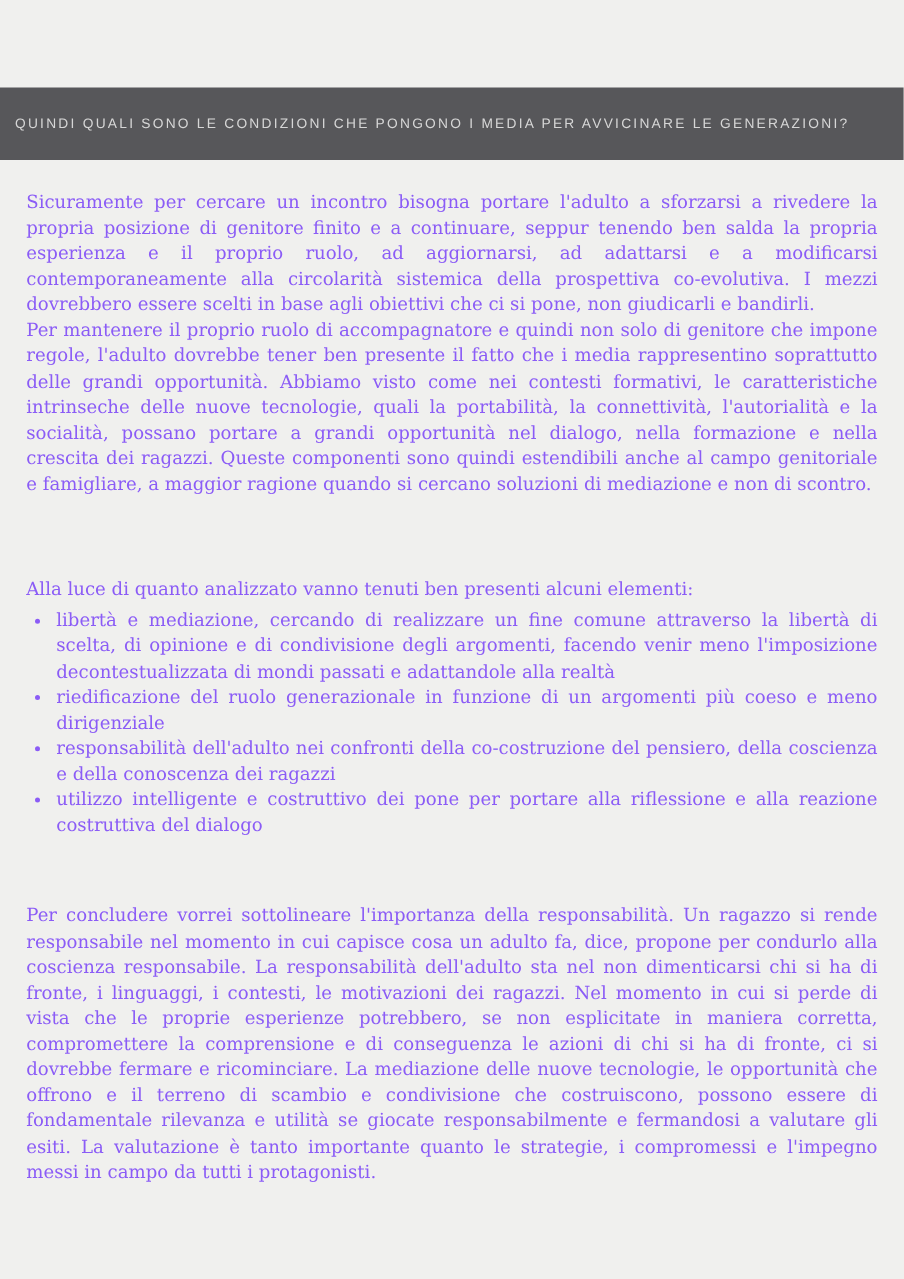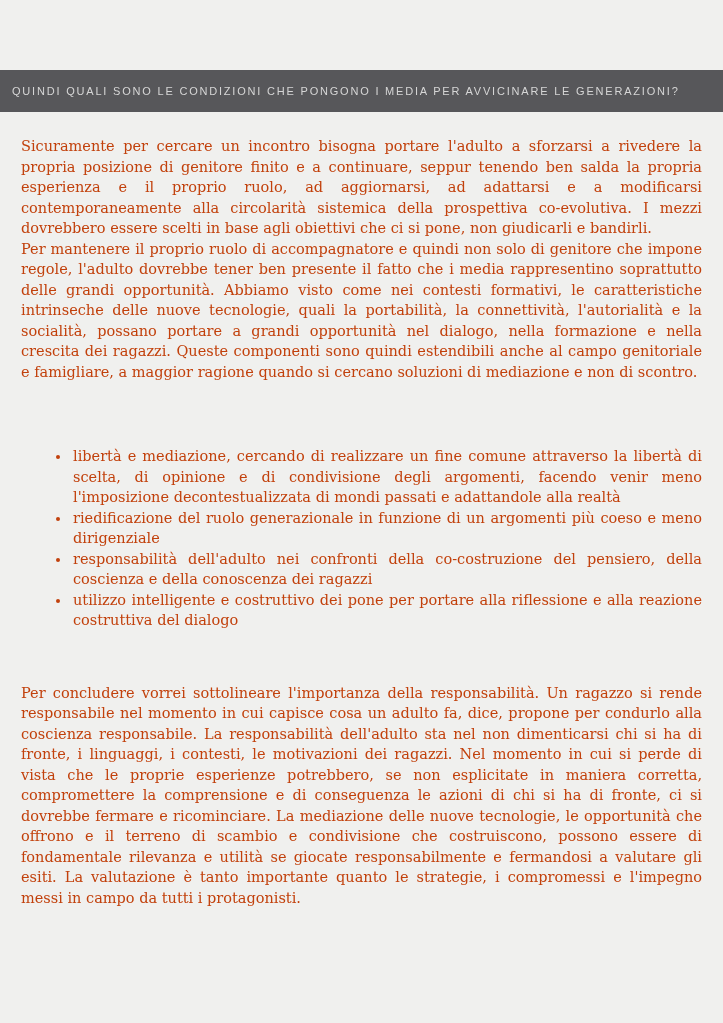--- a/index.html
+++ b/index.html
@@ -13,70 +13,70 @@
     font-family: "DejaVu Serif", serif;
   }
   .page {
     width: 723px;
     height: 1023px;
     padding-top: 70px;
     background: #f0f0ee;
   }
   .section-bar {
     width: 723px;
-    height: 42px;
+    height: 58px;
     background: #57575a;
     display: flex;
     align-items: center;
     padding-left: 12px;
   }
   .section-bar .bar-label {
     font-family: "Liberation Sans", sans-serif;
     font-size: 11px;
     font-weight: 400;
     letter-spacing: 1.8px;
     text-transform: uppercase;
     color: #d6d6d6;
     white-space: nowrap;
   }
   .section-content {
     padding: 24px 21px 40px 21px;
-    color: #c2410c;
+    color: #8b5cf6;
     font-size: 14.5px;
     line-height: 20.5px;
     text-align: justify;
   }
   .section-content p { margin: 0; }
   .section-content.list-section { padding-bottom: 28px; }
   .section-content.list-section .intro { margin-bottom: 4px; }
   .bullet-list {
     margin: 0;
     padding-left: 22px;
     list-style-type: disc;
   }
   .bullet-list li {
     text-align: justify;
     padding-left: 2px;
-    margin-left: 28px;
   }
 </style>
 </head>
 <body>
 
 <div class="page">
 
   <div class="section-bar">
     <span class="bar-label">QUINDI QUALI SONO LE CONDIZIONI CHE PONGONO I MEDIA PER AVVICINARE LE GENERAZIONI?</span>
   </div>
   <div class="section-content">
     <p>Sicuramente per cercare un incontro bisogna portare l'adulto a sforzarsi a rivedere la propria posizione di genitore finito e a continuare, seppur tenendo ben salda la propria esperienza e il proprio ruolo, ad aggiornarsi, ad adattarsi e a modificarsi contemporaneamente alla circolarità sistemica della prospettiva co-evolutiva. I mezzi dovrebbero essere scelti in base agli obiettivi che ci si pone, non giudicarli e bandirli.</p>
     <p>Per mantenere il proprio ruolo di accompagnatore e quindi non solo di genitore che impone regole, l'adulto dovrebbe tener ben presente il fatto che i media rappresentino soprattutto delle grandi opportunità. Abbiamo visto come nei contesti formativi, le caratteristiche intrinseche delle nuove tecnologie, quali la portabilità, la connettività, l'autorialità e la socialità, possano portare a grandi opportunità nel dialogo, nella formazione e nella crescita dei ragazzi. Queste componenti sono quindi estendibili anche al campo genitoriale e famigliare, a maggior ragione quando si cercano soluzioni di mediazione e non di scontro.</p>
   </div>
 
   <div class="section-content list-section">
+    <p class="intro">Alla luce di quanto analizzato vanno tenuti ben presenti alcuni elementi:</p>
     <ul class="bullet-list">
       <li>libertà e mediazione, cercando di realizzare un fine comune attraverso la libertà di scelta, di opinione e di condivisione degli argomenti, facendo venir meno l'imposizione decontestualizzata di mondi passati e adattandole alla realtà</li>
       <li>riedificazione del ruolo generazionale in funzione di un argomenti più coeso e meno dirigenziale</li>
       <li>responsabilità dell'adulto nei confronti della co-costruzione del pensiero, della coscienza e della conoscenza dei ragazzi</li>
       <li>utilizzo intelligente e costruttivo dei pone per portare alla riflessione e alla reazione costruttiva del dialogo</li>
     </ul>
   </div>
 
   <div class="section-content">
     <p>Per concludere vorrei sottolineare l'importanza della responsabilità. Un ragazzo si rende responsabile nel momento in cui capisce cosa un adulto fa, dice, propone per condurlo alla coscienza responsabile. La responsabilità dell'adulto sta nel non dimenticarsi chi si ha di fronte, i linguaggi, i contesti, le motivazioni dei ragazzi. Nel momento in cui si perde di vista che le proprie esperienze potrebbero, se non esplicitate in maniera corretta, compromettere la comprensione e di conseguenza le azioni di chi si ha di fronte, ci si dovrebbe fermare e ricominciare. La mediazione delle nuove tecnologie, le opportunità che offrono e il terreno di scambio e condivisione che costruiscono, possono essere di fondamentale rilevanza e utilità se giocate responsabilmente e fermandosi a valutare gli esiti. La valutazione è tanto importante quanto le strategie, i compromessi e l'impegno messi in campo da tutti i protagonisti.</p>

